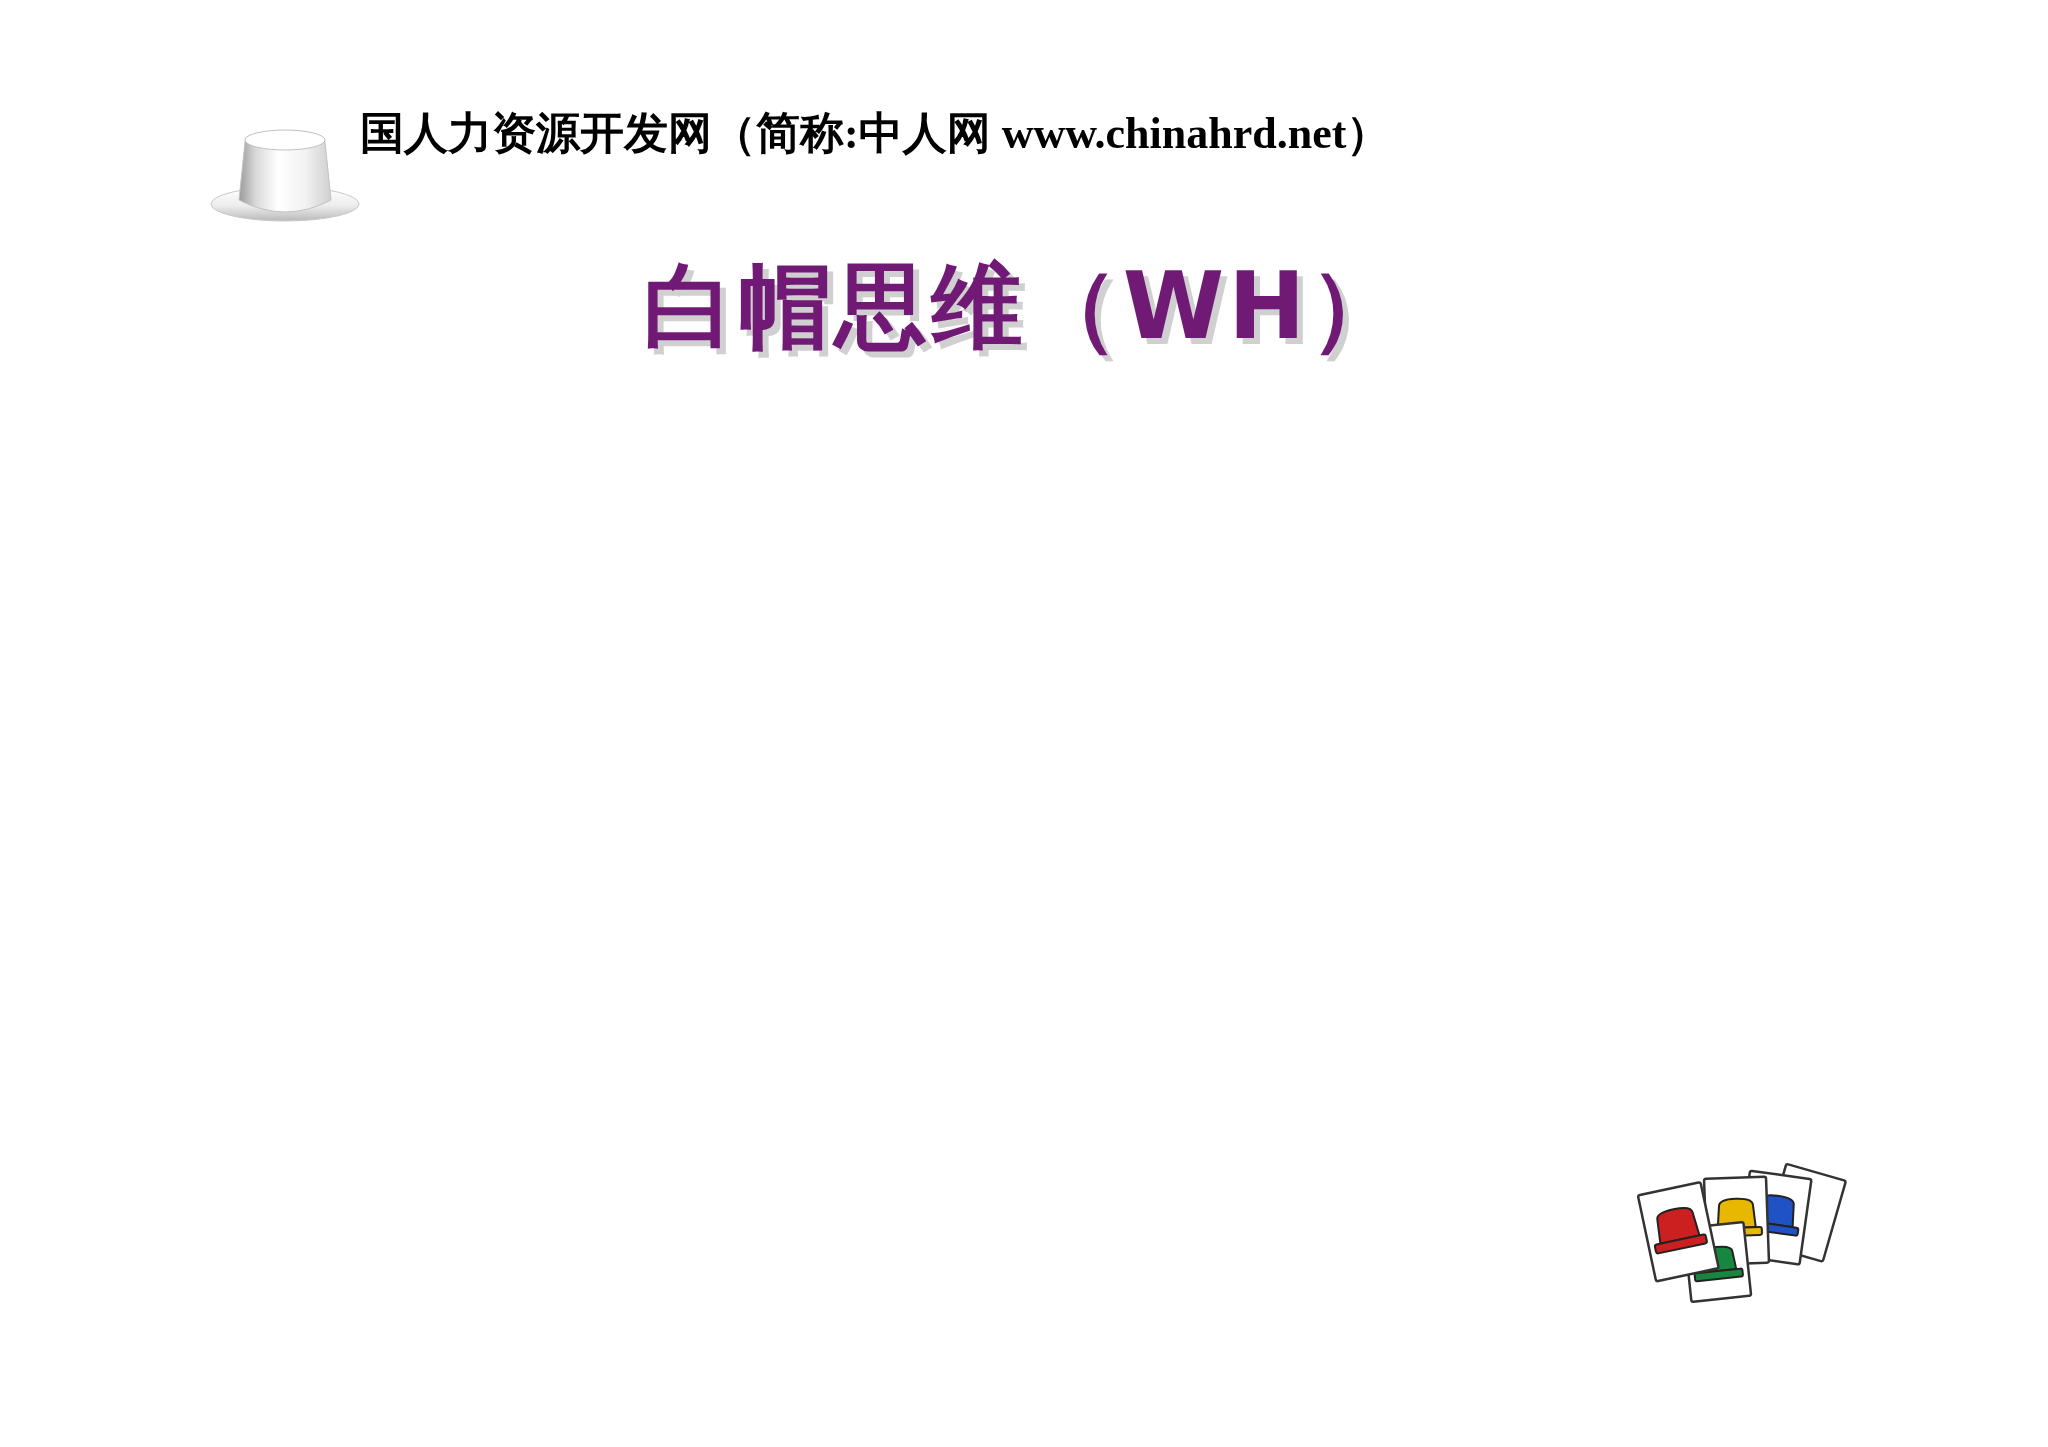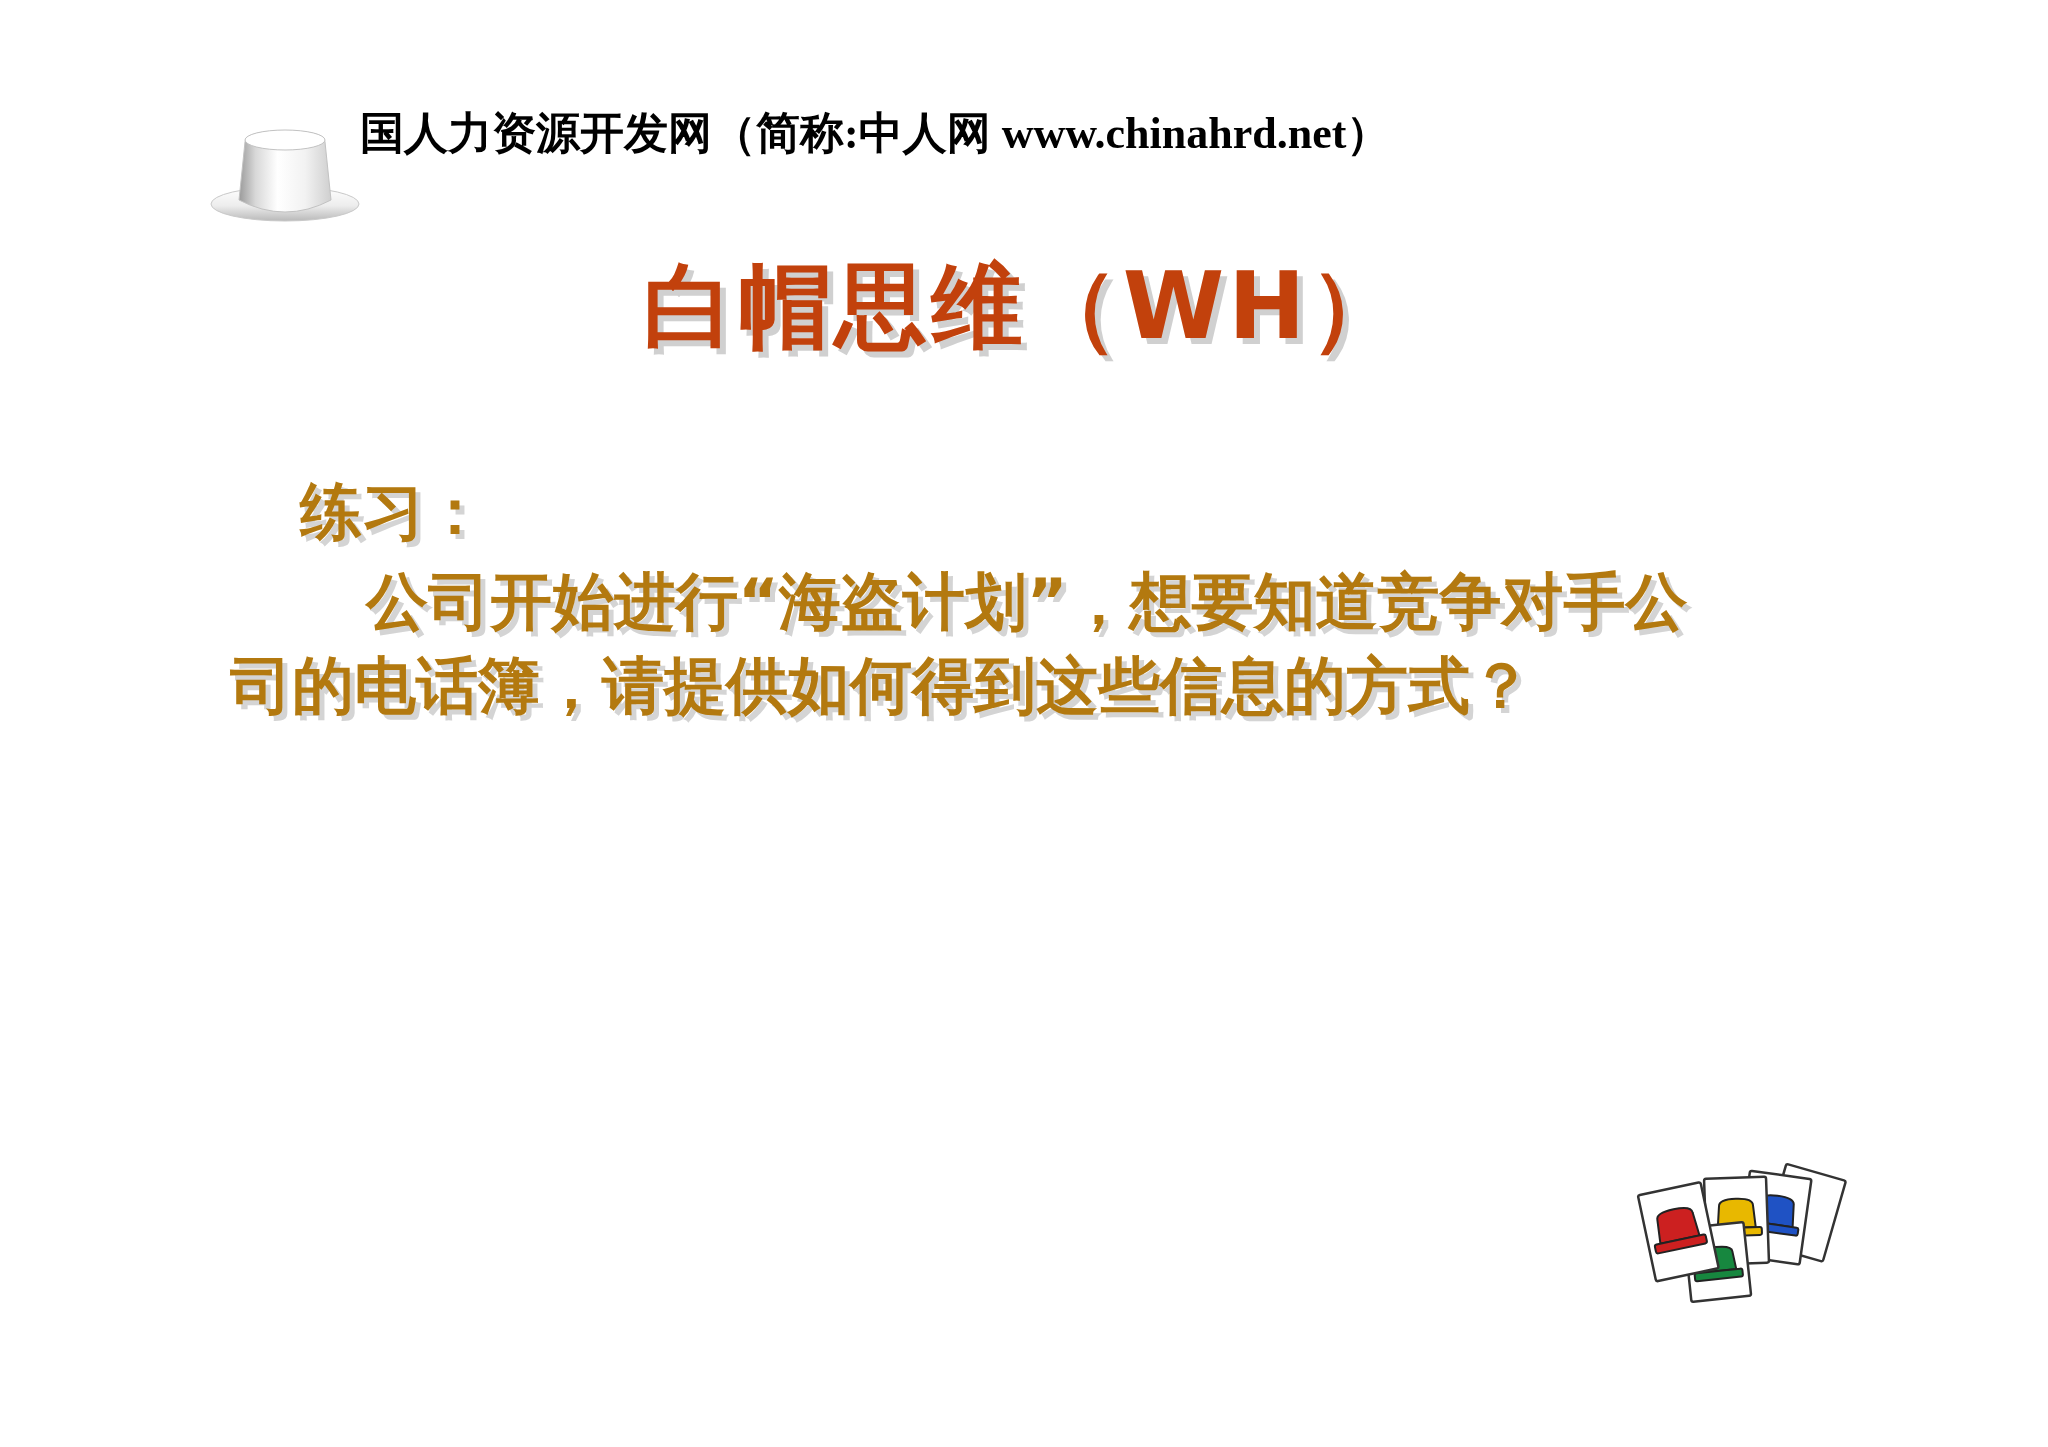--- a/index.html
+++ b/index.html
@@ -55,21 +55,21 @@
   .main-title {
     position: absolute;
     left: 0;
     top: 255px;
     width: 2048px;
     text-align: center;
     font-family: "DejaVu Sans", sans-serif;
     font-weight: bold;
     font-size: 92px;
     line-height: 104px;
-    color: #c2410c;
+    color: #701a75;
     letter-spacing: 4px;
     text-shadow: 6px 6px 0 rgba(150,150,150,0.45);
     white-space: nowrap;
   }
 
   
   .body-block {
     position: absolute;
     left: 300px;
     top: 470px;
@@ -140,24 +140,20 @@
 
         <ellipse cx="80" cy="20" rx="40" ry="10" fill="#ffffff" stroke="#c2c2c2" stroke-width="1"></ellipse>
       </svg>
     </div>
 
     <div class="header-title">国人力资源开发网（简称:中人网 www.chinahrd.net）</div>
   </div>
 
   <div class="main-title">白帽思维（WH）</div>
 
-  <div class="body-block">
-    <span class="body-label">练习：</span>
-    <span class="body-para">公司开始进行“海盗计划”，想要知道竞争对手公司的电话簿，请提供如何得到这些信息的方式？</span>
-  </div>
 
   <div class="cards-cluster">
     <svg viewBox="0 0 230 185" width="230" height="185" aria-hidden="true">
 
       <g transform="rotate(16 170 85)">
         <rect x="140" y="30" width="62" height="84" rx="2" fill="#ffffff" stroke="#333333" stroke-width="2.5"></rect>
       </g>
 
       <g transform="rotate(8 140 90)">
         <rect x="112" y="34" width="62" height="86" rx="2" fill="#ffffff" stroke="#333333" stroke-width="2.5"></rect>

